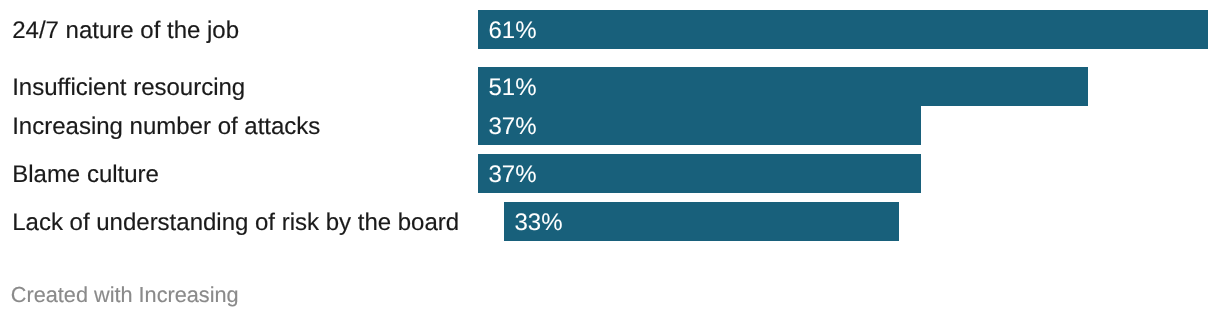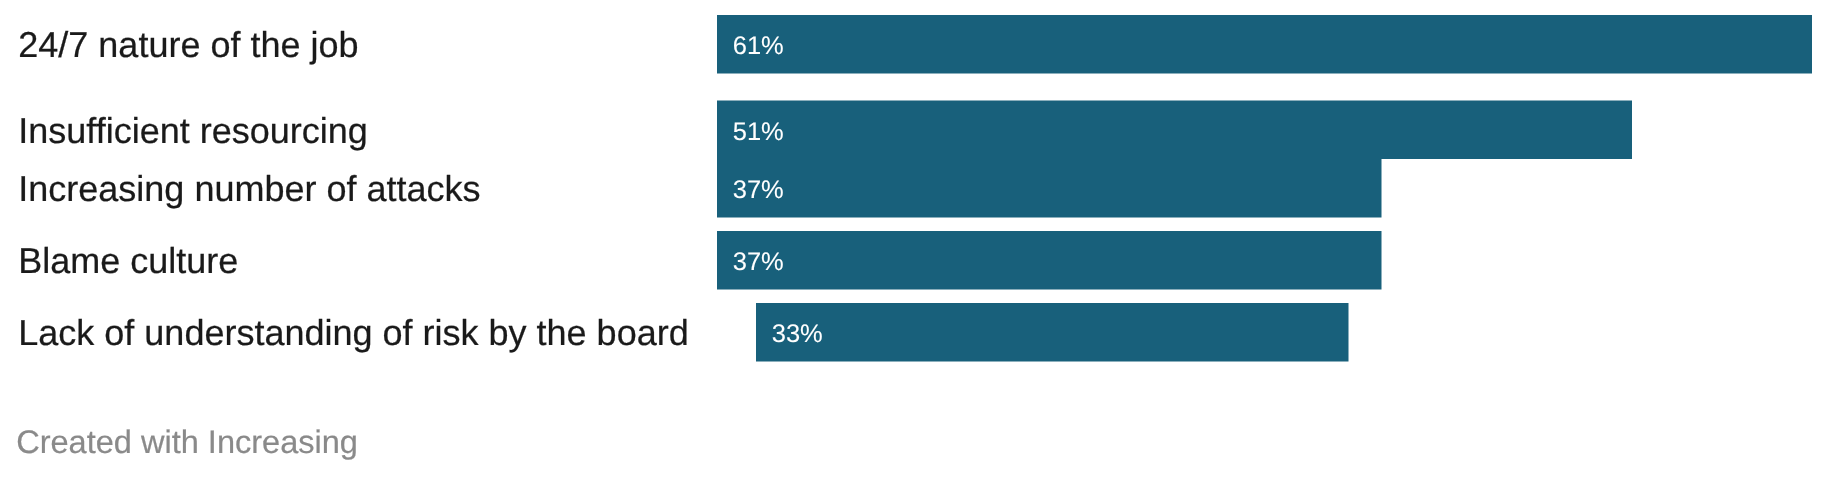--- a/index.html
+++ b/index.html
@@ -42,21 +42,21 @@
   }
   .bar-track {
     position:absolute; top:0; height:39px; left:478px; right:0;
   }
   .bar {
     position:absolute; left:0; top:0; height:39px;
     background:#18607b;
   }
   .bar-value-label {
     position:absolute; left:10.5px; top:0.8px; height:39px;
-    font-size:17px; line-height:39px;
+    font-size:24px; line-height:39px;
     color:#ffffff;
     -webkit-text-stroke:0.05px #ffffff;
     white-space:nowrap;
     transform:translateZ(0);
   }
 
   .chart-footer {
     position:absolute; left:10.8px; top:281.9px;
     font-size:21.7px; line-height:26px;
     color:#8a8a8a;

